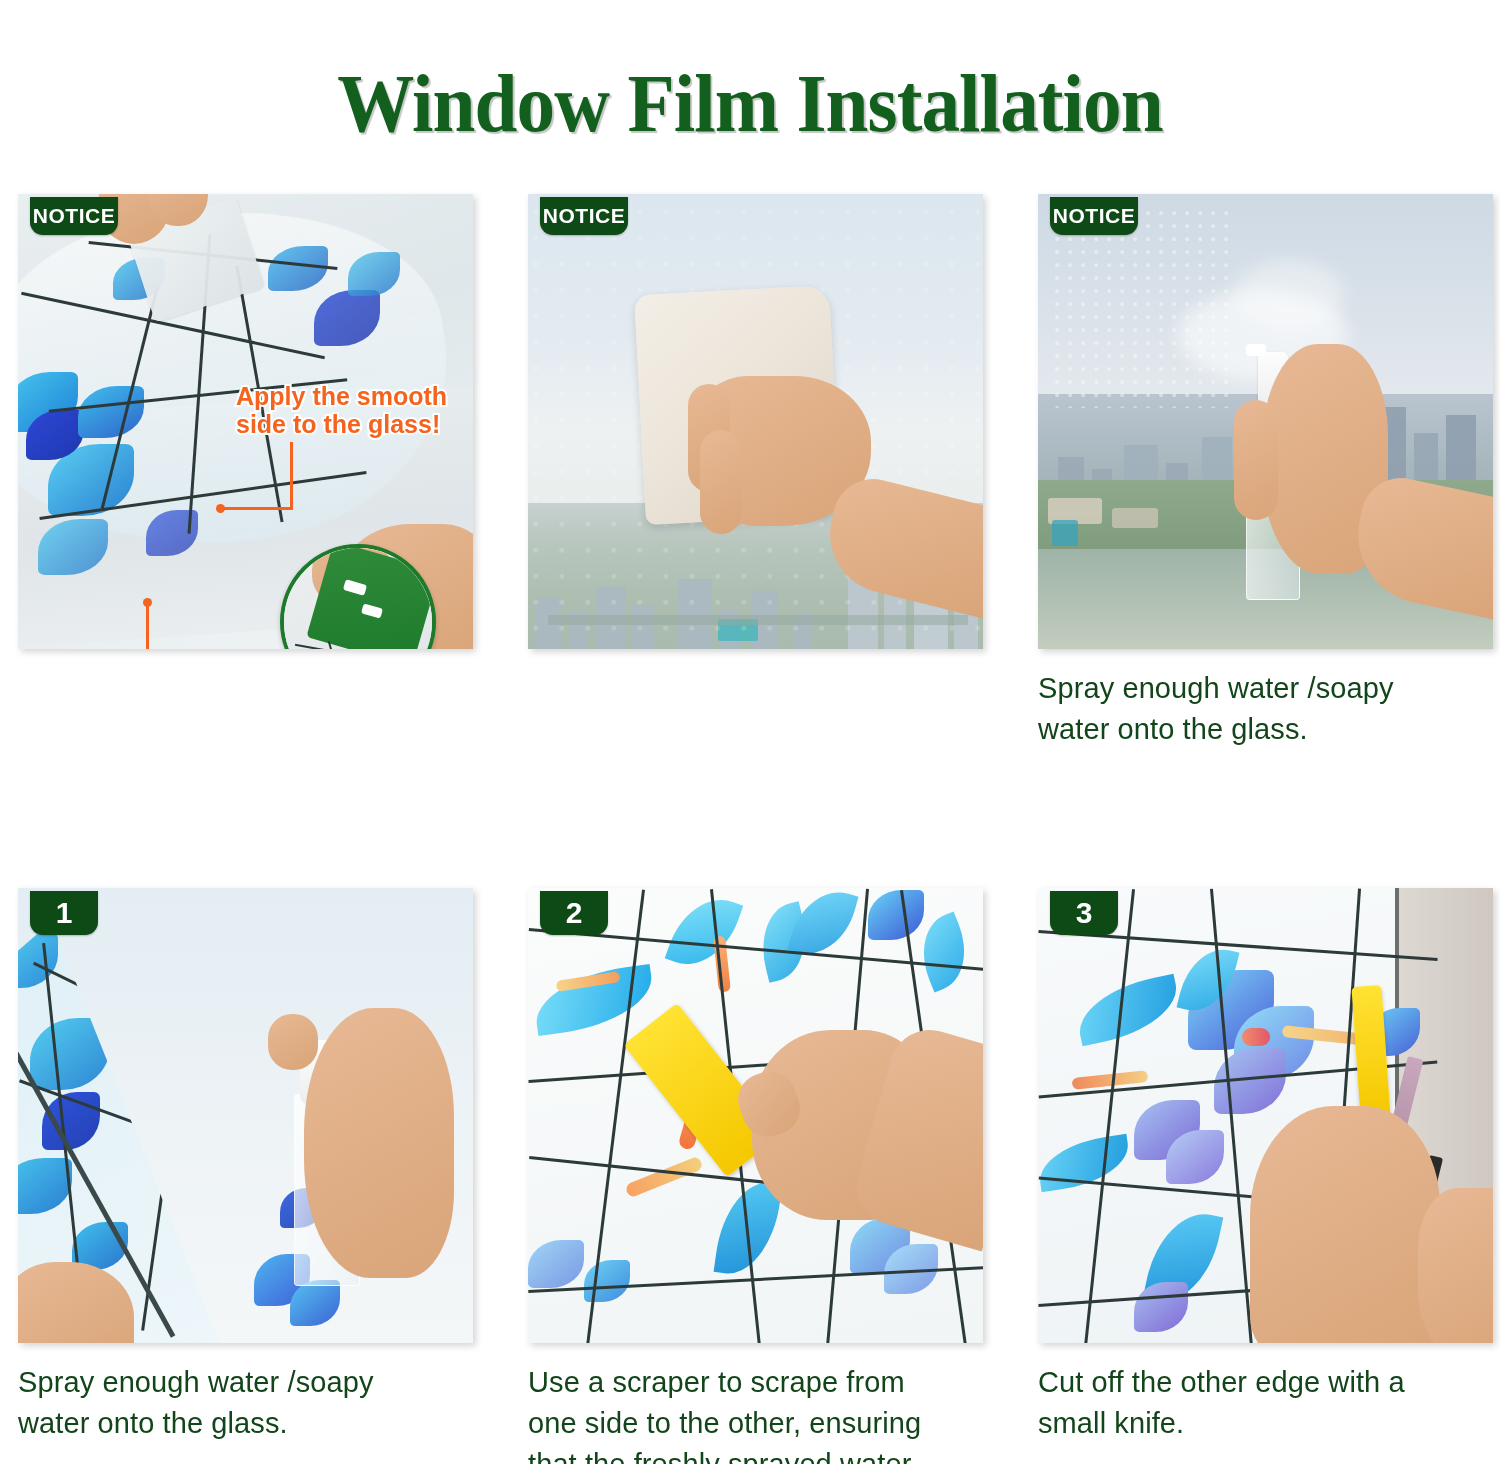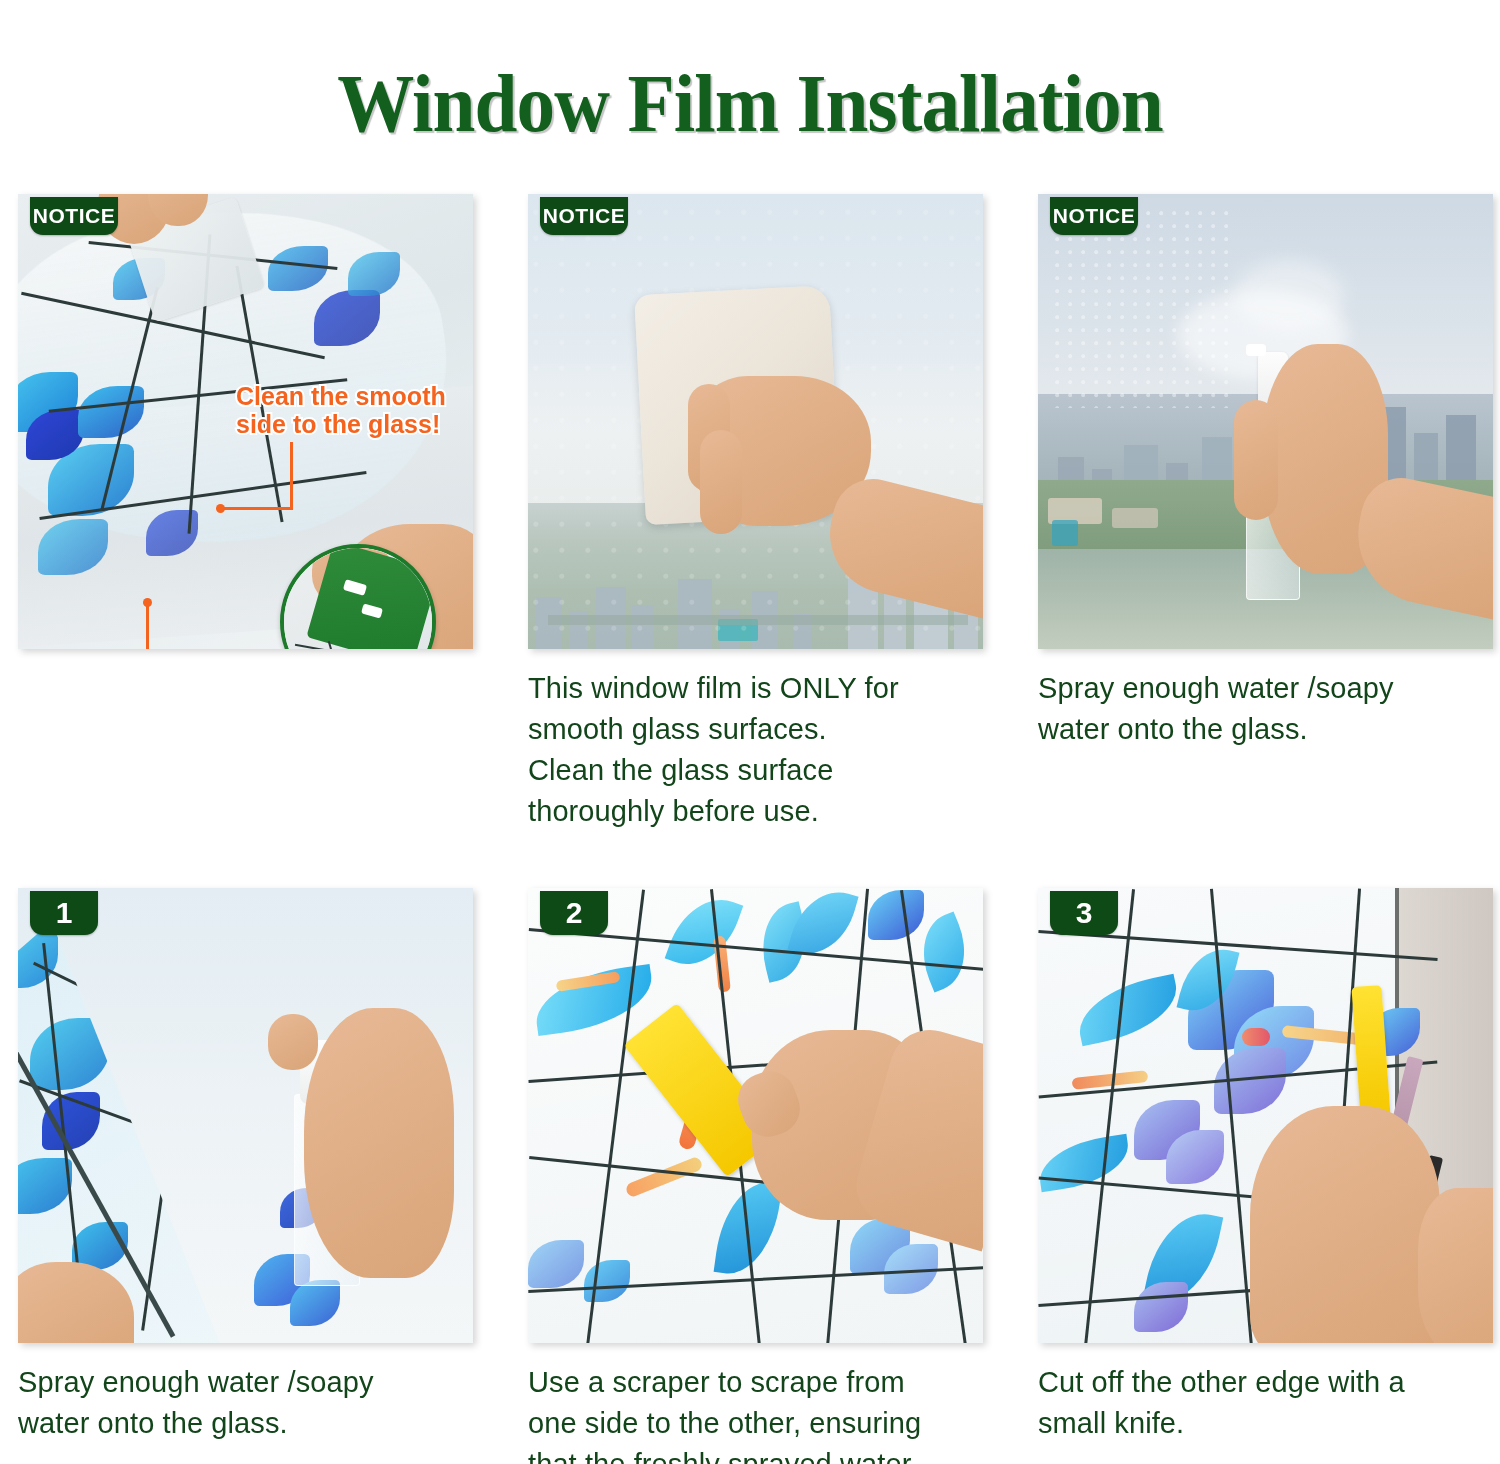--- a/index.html
+++ b/index.html
@@ -175,21 +175,21 @@
              border-radius:6px;transform:rotate(-18deg);opacity:.95;"></div>
 
         <div class="hand" style="left:80px;top:-26px;width:72px;height:76px;border-radius:46% 46% 50% 50%;"></div>
         <div class="hand" style="left:130px;top:-32px;width:60px;height:64px;border-radius:48%;"></div>
 
         <div class="hand" style="left:320px;top:330px;width:150px;height:130px;border-radius:48% 30% 20% 40%;"></div>
         <div class="hand" style="left:300px;top:392px;width:70px;height:58px;border-radius:50%;"></div>
 
         <div class="liner-tab" style="left:215px;top:480px;"></div>
 
-        <div class="anno" style="left:218px;top:188px;">Clean the smooth
+        <div class="anno" style="left:218px;top:188px;">Apply the smooth
 side to the glass!</div>
         <div class="lead" style="left:272px;top:248px;width:3px;height:68px;"></div>
         <div class="lead" style="left:203px;top:313px;width:72px;height:3px;"></div>
         <div class="lead dot" style="left:198px;top:310px;"></div>
 
         <div class="circleInset" style="left:262px;top:350px;width:148px;height:148px;">
           <div style="position:absolute;inset:0;background:linear-gradient(150deg,#eceff0,#dfe5e7);"></div>
           <div style="position:absolute;left:28px;top:-10px;width:80px;height:70px;background:linear-gradient(150deg,#e7b995,#d9a478);border-radius:46%;"></div>
           <div style="position:absolute;left:34px;top:6px;width:110px;height:100px;background:linear-gradient(160deg,#2f8c3a,#1e7a2c);border-radius:5px;transform:rotate(16deg);"></div>
           <div style="position:absolute;left:60px;top:34px;width:22px;height:11px;background:#fff;border-radius:3px;transform:rotate(16deg);"></div>
@@ -227,24 +227,20 @@
         <div style="position:absolute;inset:0;background:
              radial-gradient(circle at 30% 70%,rgba(255,255,255,.35) 0 2px,transparent 3px) 0 0/26px 26px;
              opacity:.5;"></div>
         <div class="p2-cloth"></div>
         <div class="hand" style="left:168px;top:182px;width:175px;height:150px;border-radius:30% 44% 50% 36%;"></div>
         <div class="hand" style="left:160px;top:190px;width:42px;height:108px;border-radius:26px;"></div>
         <div class="hand" style="left:172px;top:236px;width:42px;height:104px;border-radius:26px;"></div>
         <div class="hand" style="left:300px;top:296px;width:175px;height:110px;border-radius:40px 0 0 60px;transform:rotate(14deg);"></div>
         <div class="badge notice">NOTICE</div>
       </div>
-      <div class="caption">This window film is ONLY for
-smooth glass surfaces.
-Clean the glass surface
-thoroughly before use.</div>
     </div>
 
     <div class="cell">
       <div class="photo">
         <div class="p3-sky"></div>
         <div class="p3-city">
           <div class="bldg" style="left:20px;width:26px;height:46px;background:rgba(152,168,180,.8);"></div>
           <div class="bldg" style="left:54px;width:20px;height:34px;background:rgba(152,168,180,.8);"></div>
           <div class="bldg" style="left:86px;width:34px;height:58px;background:rgba(160,176,188,.85);"></div>
           <div class="bldg" style="left:128px;width:22px;height:40px;background:rgba(152,168,180,.8);"></div>

